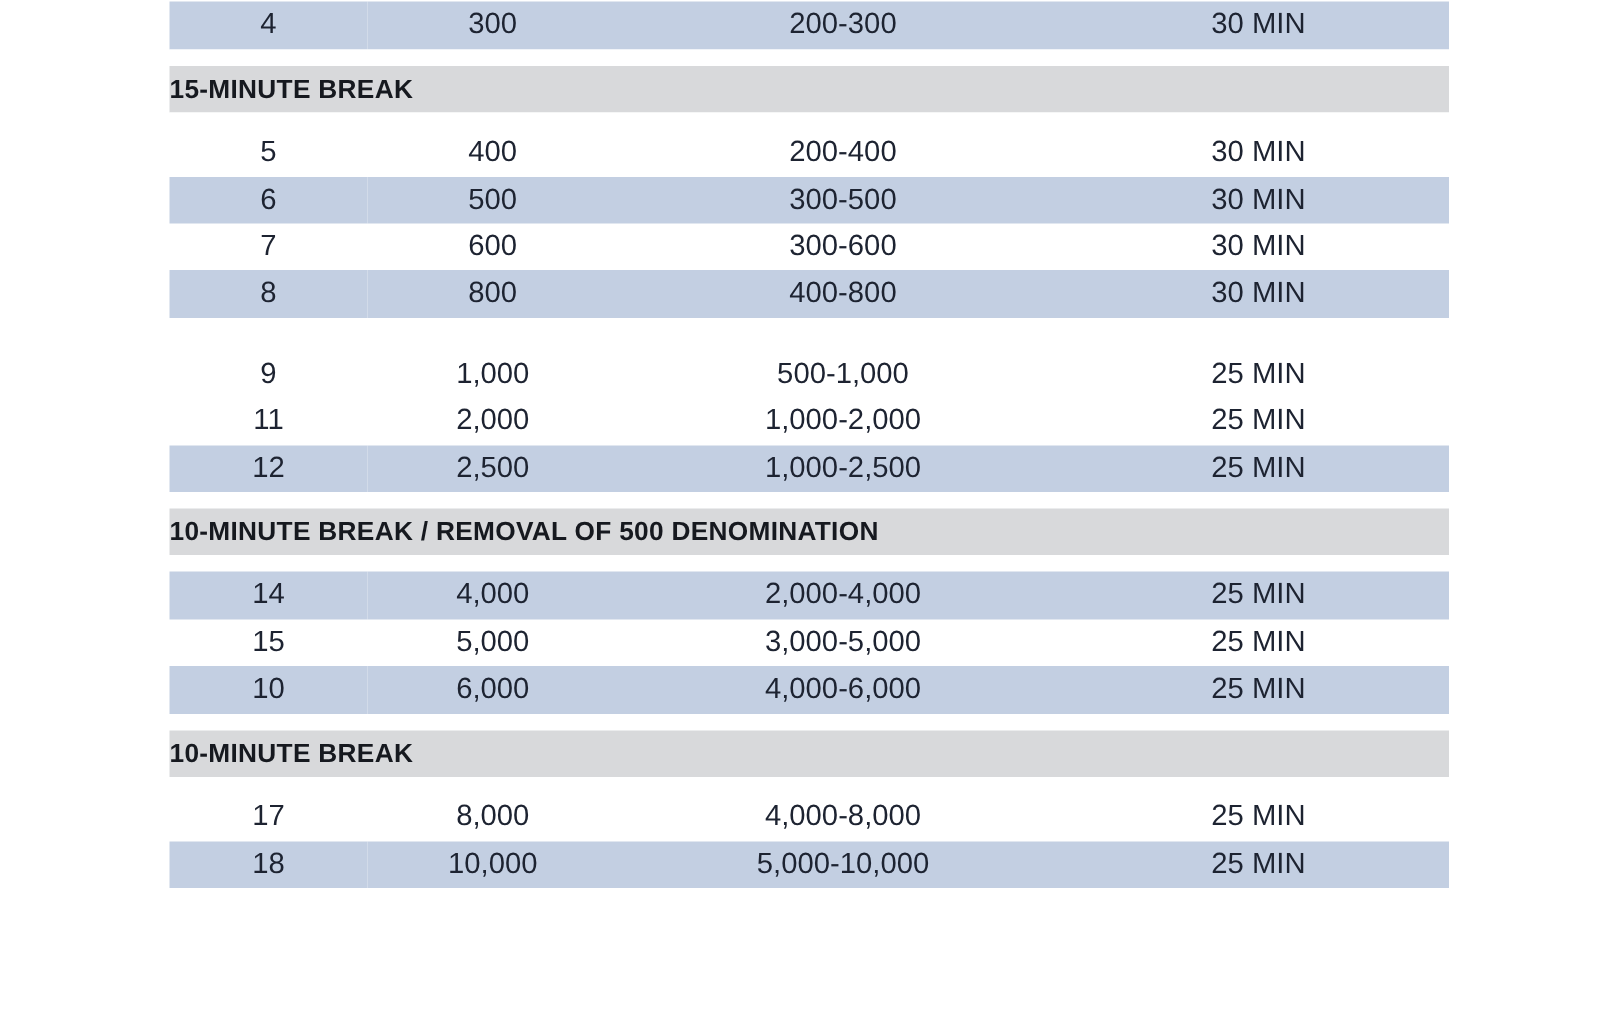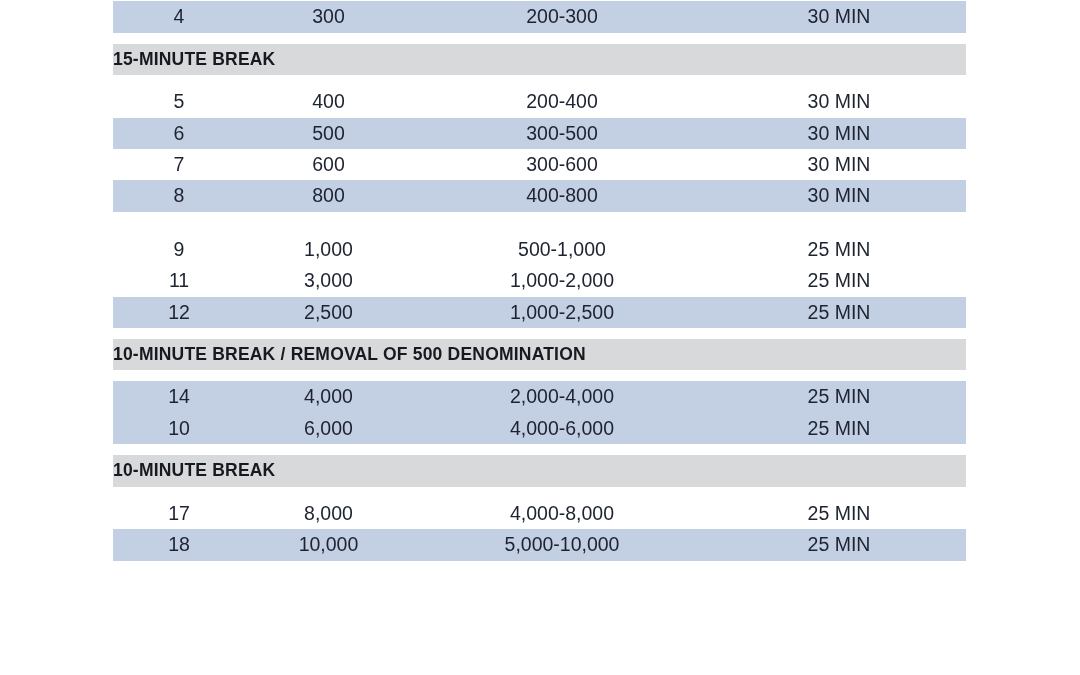--- a/index.html
+++ b/index.html
@@ -127,21 +127,21 @@
           <td colspan="4"></td>
         </tr>
         <tr class="data-row">
           <td>9</td>
           <td>1,000</td>
           <td>500-1,000</td>
           <td>25 MIN</td>
         </tr>
         <tr class="data-row">
           <td>11</td>
-          <td>3,000</td>
+          <td>2,000</td>
           <td>1,000-2,000</td>
           <td>25 MIN</td>
         </tr>
         <tr class="data-row alt">
           <td>12</td>
           <td>2,500</td>
           <td>1,000-2,500</td>
           <td>25 MIN</td>
         </tr>
         <tr class="spacer-row">
@@ -150,20 +150,26 @@
         <tr class="break-row">
           <td colspan="4">10-MINUTE BREAK / REMOVAL OF 500 DENOMINATION</td>
         </tr>
         <tr class="spacer-row">
           <td colspan="4"></td>
         </tr>
         <tr class="data-row alt">
           <td>14</td>
           <td>4,000</td>
           <td>2,000-4,000</td>
+          <td>25 MIN</td>
+        </tr>
+        <tr class="data-row">
+          <td>15</td>
+          <td>5,000</td>
+          <td>3,000-5,000</td>
           <td>25 MIN</td>
         </tr>
         <tr class="data-row alt">
           <td>10</td>
           <td>6,000</td>
           <td>4,000-6,000</td>
           <td>25 MIN</td>
         </tr>
         <tr class="spacer-row">
           <td colspan="4"></td>

